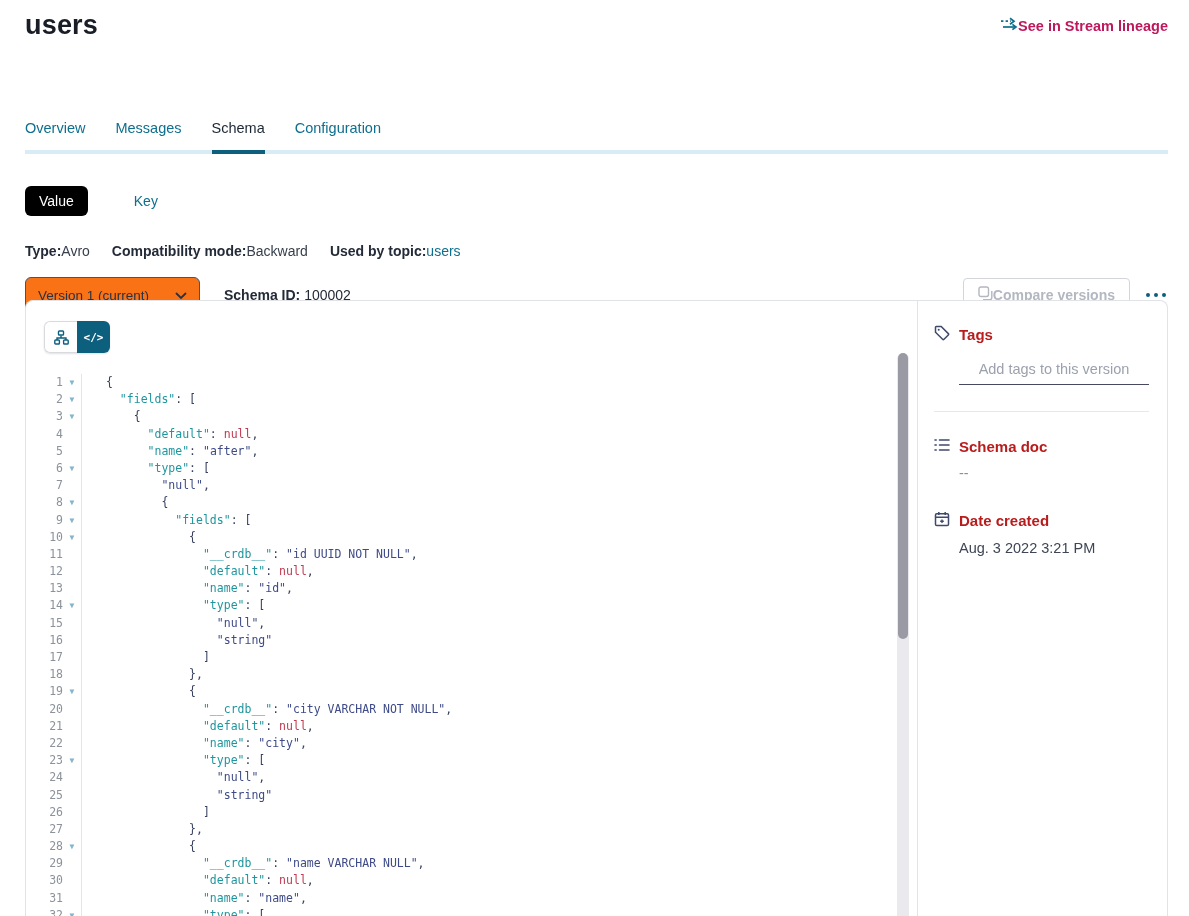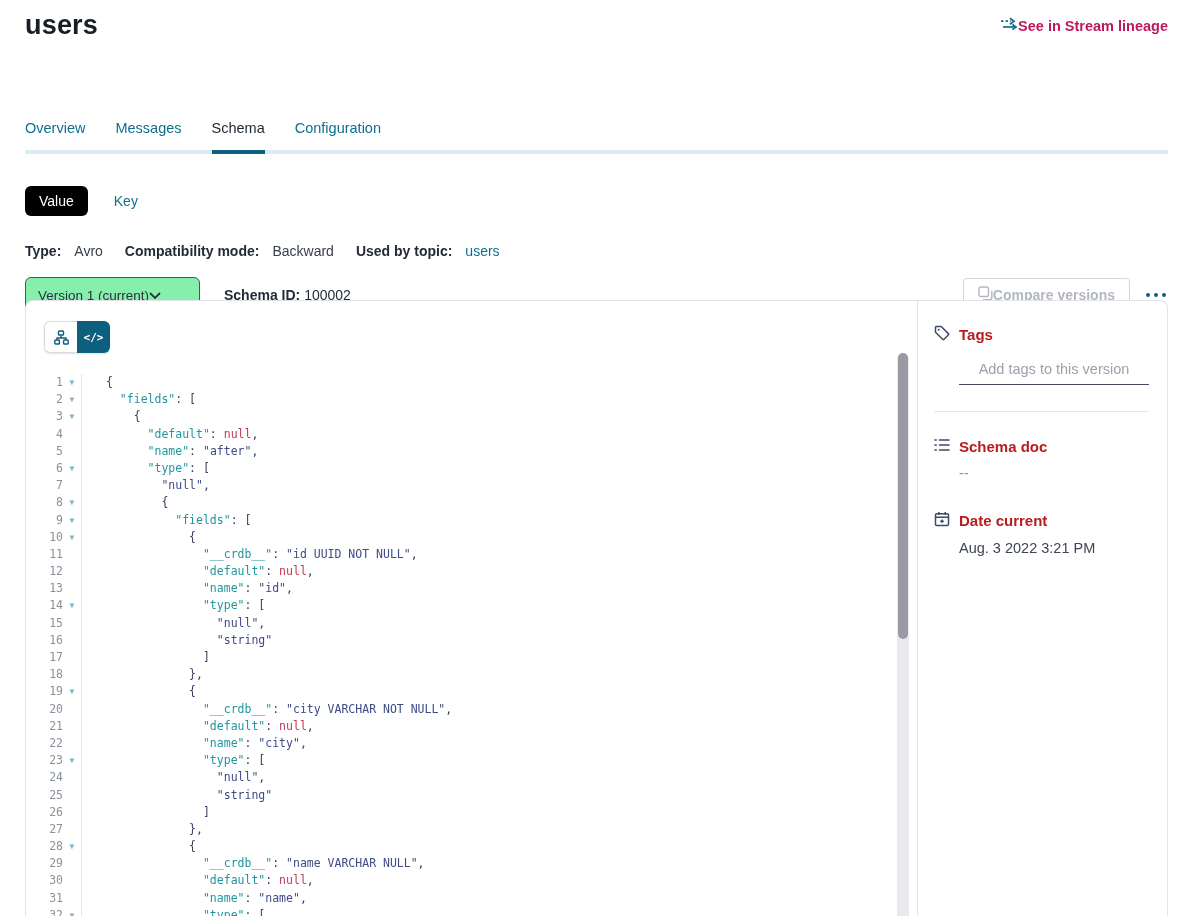--- a/index.html
+++ b/index.html
@@ -18,33 +18,33 @@
   .tabs { display:flex; gap:30px; margin-top:47px; }
   .tab { font-size:14.5px; color:#0e6f8e; padding-bottom:14px; cursor:pointer;margin-top:32px; }
   .tab.active { color:#1c2733; font-weight:500; position:relative; }
   .tab.active::after { content:""; position:absolute; left:0; right:0; bottom:-4px; height:4px; background:#0d5f7e; }
   .tabtrack { height:4px; background:#d9ecf5; width:1143px; }
 
   
   .vk { display:flex; align-items:center; gap:26px; margin-top:32px; }
   .btn-value { background:#000000; color:#fff; font-size:14px; border:none; border-radius:6px;
     padding:7px 14px; cursor:pointer; font-family:inherit; }
-  .link-key { color:#0e6f8e; font-size:14px; cursor:pointer; }
+  .link-key { color:#0e6f8e; font-size:14px; cursor:pointer;margin-left:20px; }
 
   
   .meta { display:flex; gap:22px; margin-top:27px; font-size:14px; color:#38404d; }
   .meta b { color:#242b38; font-weight:700; }
-  .meta .pair { display:flex; gap:13px; }
+  .meta .pair { display:flex; gap:0; }
   .meta a { color:#0e6f8e; text-decoration:none; cursor:pointer; }
 
   
   .vbar { display:flex; align-items:center; margin-top:18px; }
-  .select { display:flex; align-items:center; width:175px; height:36px;
+  .select { display:flex; align-items:center; justify-content:space-between; width:175px; height:36px;
     border:1px solid #45536b; border-radius:6px; padding:0 12px; font-size:13.5px; color:#2a3140;
-    background:#86efac; cursor:pointer; }
+    background:#f97316; cursor:pointer; }
   .schemaid { margin-left:24px; font-size:14px; }
   .schemaid b { font-weight:700; }
   .vbar .spacer { flex:1; }
   .btn-compare { display:flex; align-items:center; gap:0; height:34px; padding:0 14px;
     border:1px solid #d2d5da; border-radius:4px; background:#fff; color:#b2b7c0;
     font-size:14px; font-weight:600; font-family:inherit; cursor:default; }
   .btn-evolve { display:flex; align-items:center; gap:8px; height:34px; padding:0 14px; margin-left:18px;
     border:1px solid #0d6a8b; border-radius:4px; background:#fff; color:#0d6a8b;
     font-size:14.5px; font-weight:600; font-family:inherit; cursor:pointer; }
   .more { display:flex; gap:4px; margin-left:14px; cursor:pointer; padding:6px 2px; }
@@ -247,18 +247,18 @@
       <div class="sec-val dim">--</div>
 
       <div class="sec-h sec-gap">
         <span>
           <svg width="16" height="16" viewBox="0 0 16 16" fill="none" stroke="#3f4a6b" stroke-width="1.5">
             <rect x="1.5" y="2.8" width="13" height="11.7" rx="1.3"></rect>
             <path d="M1.5 6.2 H14.5 M4.8 1 V4 M11.2 1 V4"></path>
             <path d="M8 8.4 V12 M6.2 10.2 H9.8" stroke-width="1.4"></path>
           </svg>
         </span>
-        <span>Date current</span>
+        <span>Date created</span>
       </div>
       <div class="sec-val">Aug. 3 2022 3:21 PM</div>
     </div>
   </div>
 </div>
 
 </body></html>

